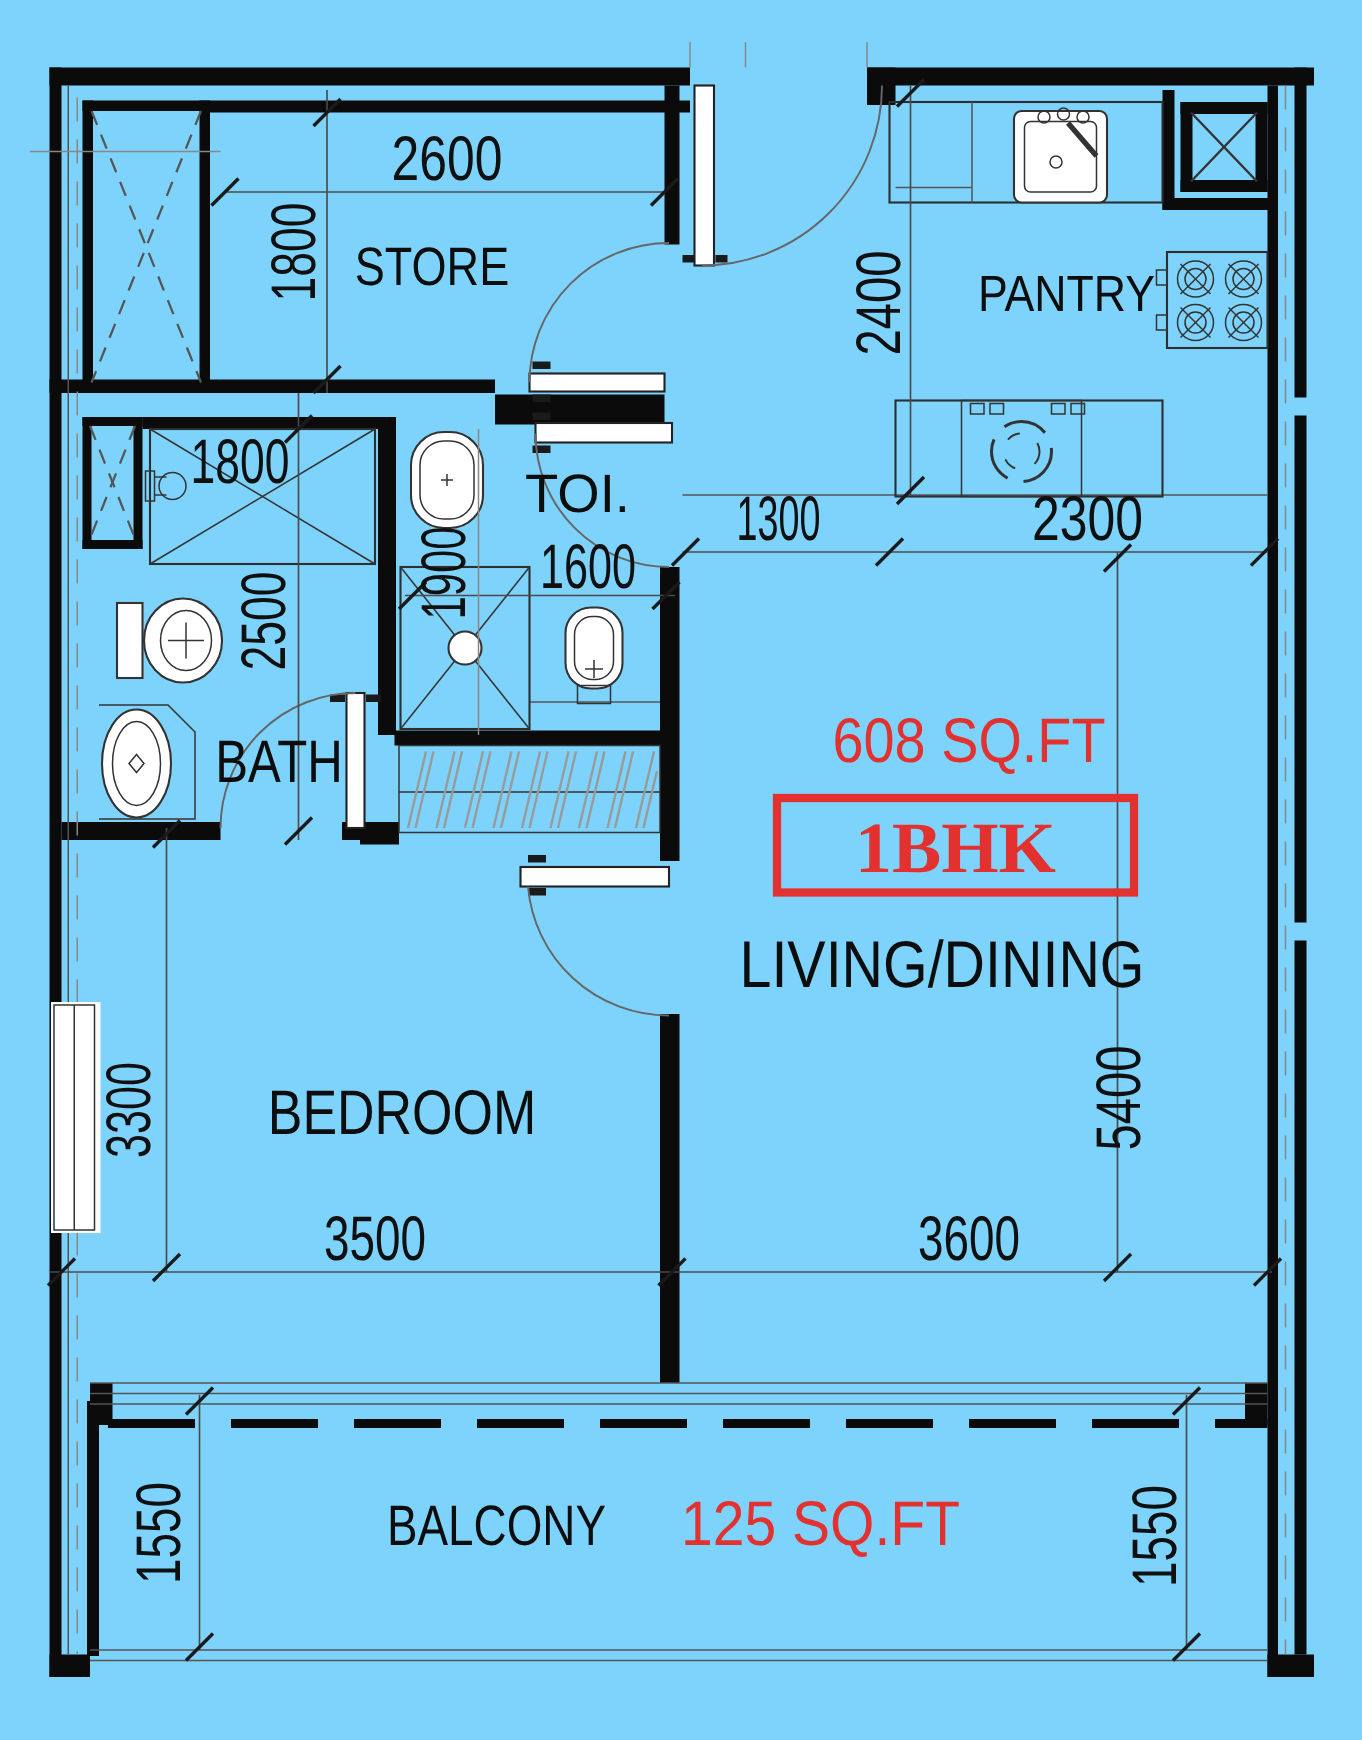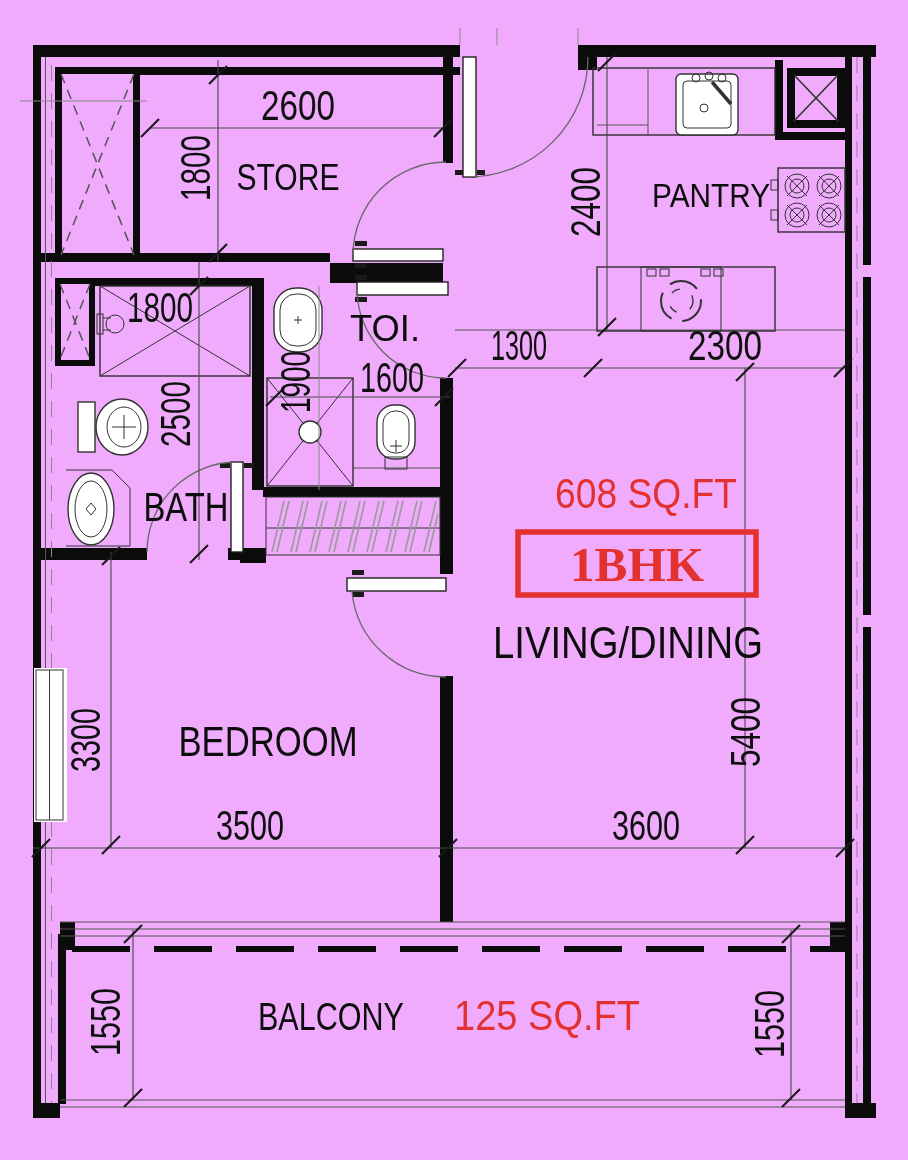--- a/index.html
+++ b/index.html
@@ -1,16 +1,16 @@
 <!DOCTYPE html>
 <html><head>
 <meta charset="utf-8">
 <style>
   html,body{margin:0;padding:0;background:#ffffff;}
-  .stage{position:relative;width:908px;height:1160px;background:#f0abfc;overflow:hidden;
+  .stage{position:relative;width:908px;height:1160px;background:#7dd3fc;overflow:hidden;
          font-family:"Liberation Sans",sans-serif;}
   svg{position:absolute;left:0;top:0;}
   .wall{fill:#0b0b0b;stroke:none;}
   .thin{stroke:#2e2e2e;stroke-width:1.4;fill:none;}
   .lite{stroke:#555555;stroke-width:1;fill:none;}
   .faint{stroke:#888888;stroke-width:1;fill:none;}
   .fix{stroke:#333333;stroke-width:1.4;fill:#ffffff;}
   .fix2{stroke:#333333;stroke-width:1;fill:none;}
   .dimline{stroke:#4a4a4a;stroke-width:1.1;fill:none;}
   .tick{stroke:#1a1a1a;stroke-width:2.2;}

